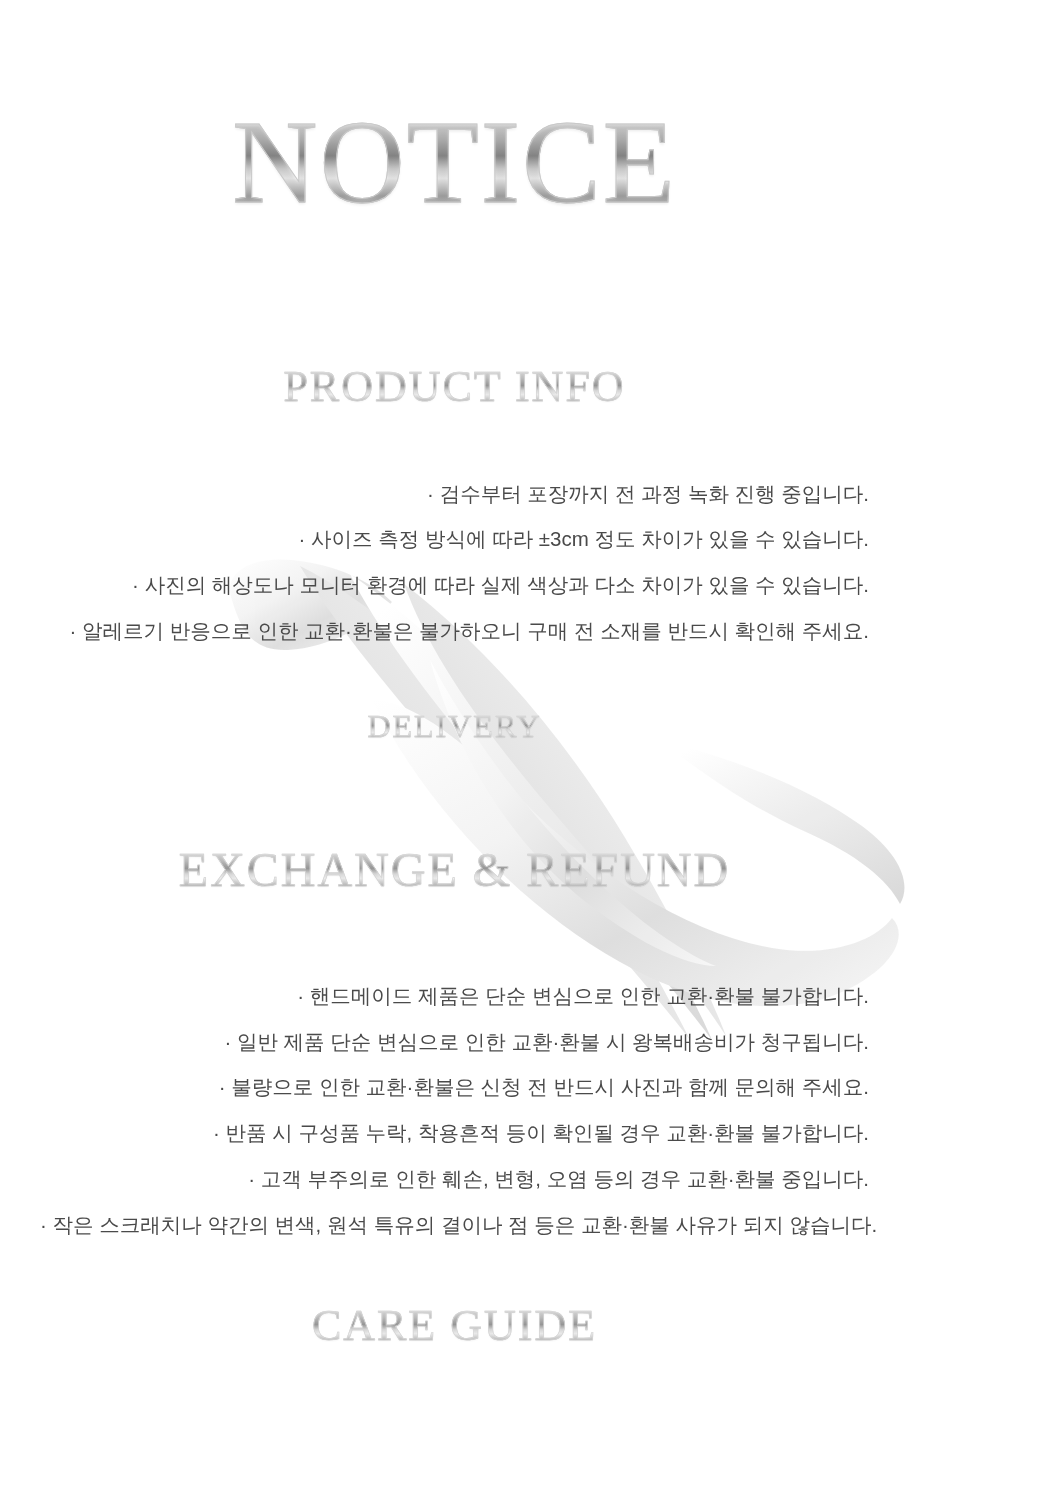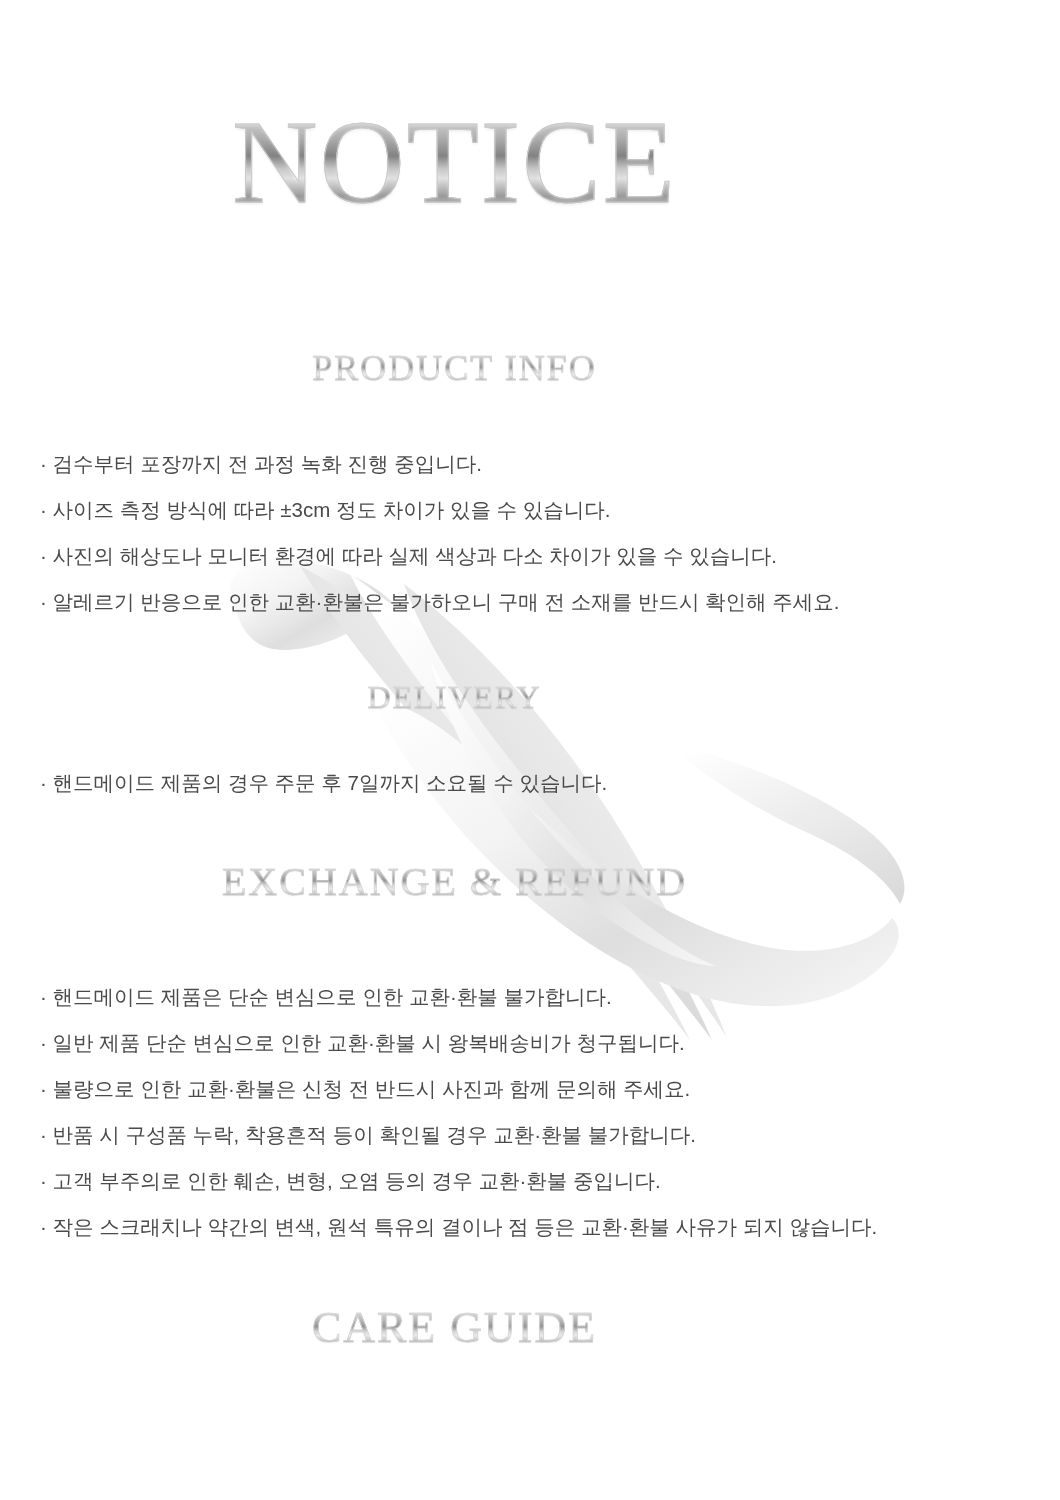--- a/index.html
+++ b/index.html
@@ -83,32 +83,32 @@
       #f2f2f2 100%);
     -webkit-background-clip: text;
     background-clip: text;
     color: transparent;
     -webkit-text-stroke: 0.7px #d3d3d3;
     text-shadow: 0 1px 2px rgba(0,0,0,0.06);
     user-select: none;
     text-align: center;
   }
 
-  .h-product  { font-size: 36px; margin-top: 46px; }
+  .h-product  { font-size: 44px; margin-top: 60px; }
   .h-delivery { font-size: 32px; margin-top: 46px; }
-  .h-exchange { font-size: 40px; margin-top: 44px; }
+  .h-exchange { font-size: 48px; margin-top: 44px; }
   .h-care     { font-size: 44px; margin-top: 44px; }
 
   
   .bullet-list {
     list-style: none;
     margin: 0;
     padding: 0;
     width: 100%;
-    text-align: left;
+    text-align: right;
   }
   .bullet-list.gap-product  { margin-top: 30px; }
   .bullet-list.gap-delivery { margin-top: 26px; }
   .bullet-list.gap-exchange { margin-top: 44px; }
 
   .bullet-item {
     font-family: "Liberation Sans", sans-serif;
     font-size: 20.5px;
     line-height: 1.46;
     color: #4a4a4a;
@@ -176,21 +176,20 @@
   <h2 class="section-heading h-product">PRODUCT INFO</h2>
   <ul class="bullet-list gap-product">
     <li class="bullet-item">검수부터 포장까지 전 과정 녹화 진행 중입니다.</li>
     <li class="bullet-item">사이즈 측정 방식에 따라 ±3cm 정도 차이가 있을 수 있습니다.</li>
     <li class="bullet-item">사진의 해상도나 모니터 환경에 따라 실제 색상과 다소 차이가 있을 수 있습니다.</li>
     <li class="bullet-item">알레르기 반응으로 인한 교환·환불은 불가하오니 구매 전 소재를 반드시 확인해 주세요.</li>
   </ul>
 
   <h2 class="section-heading h-delivery">DELIVERY</h2>
   <ul class="bullet-list gap-delivery">
-    <li class="bullet-item">핸드메이드 제품의 경우 주문 후 7일까지 소요될 수 있습니다.</li>
   </ul>
 
   <h2 class="section-heading h-exchange">EXCHANGE &amp; REFUND</h2>
   <ul class="bullet-list gap-exchange">
     <li class="bullet-item">핸드메이드 제품은 단순 변심으로 인한 교환·환불 불가합니다.</li>
     <li class="bullet-item">일반 제품 단순 변심으로 인한 교환·환불 시 왕복배송비가 청구됩니다.</li>
     <li class="bullet-item">불량으로 인한 교환·환불은 신청 전 반드시 사진과 함께 문의해 주세요.</li>
     <li class="bullet-item">반품 시 구성품 누락, 착용흔적 등이 확인될 경우 교환·환불 불가합니다.</li>
     <li class="bullet-item">고객 부주의로 인한 훼손, 변형, 오염 등의 경우 교환·환불  중입니다.</li>
     <li class="bullet-item">작은 스크래치나 약간의 변색, 원석 특유의 결이나 점 등은 교환·환불 사유가 되지 않습니다.</li>

